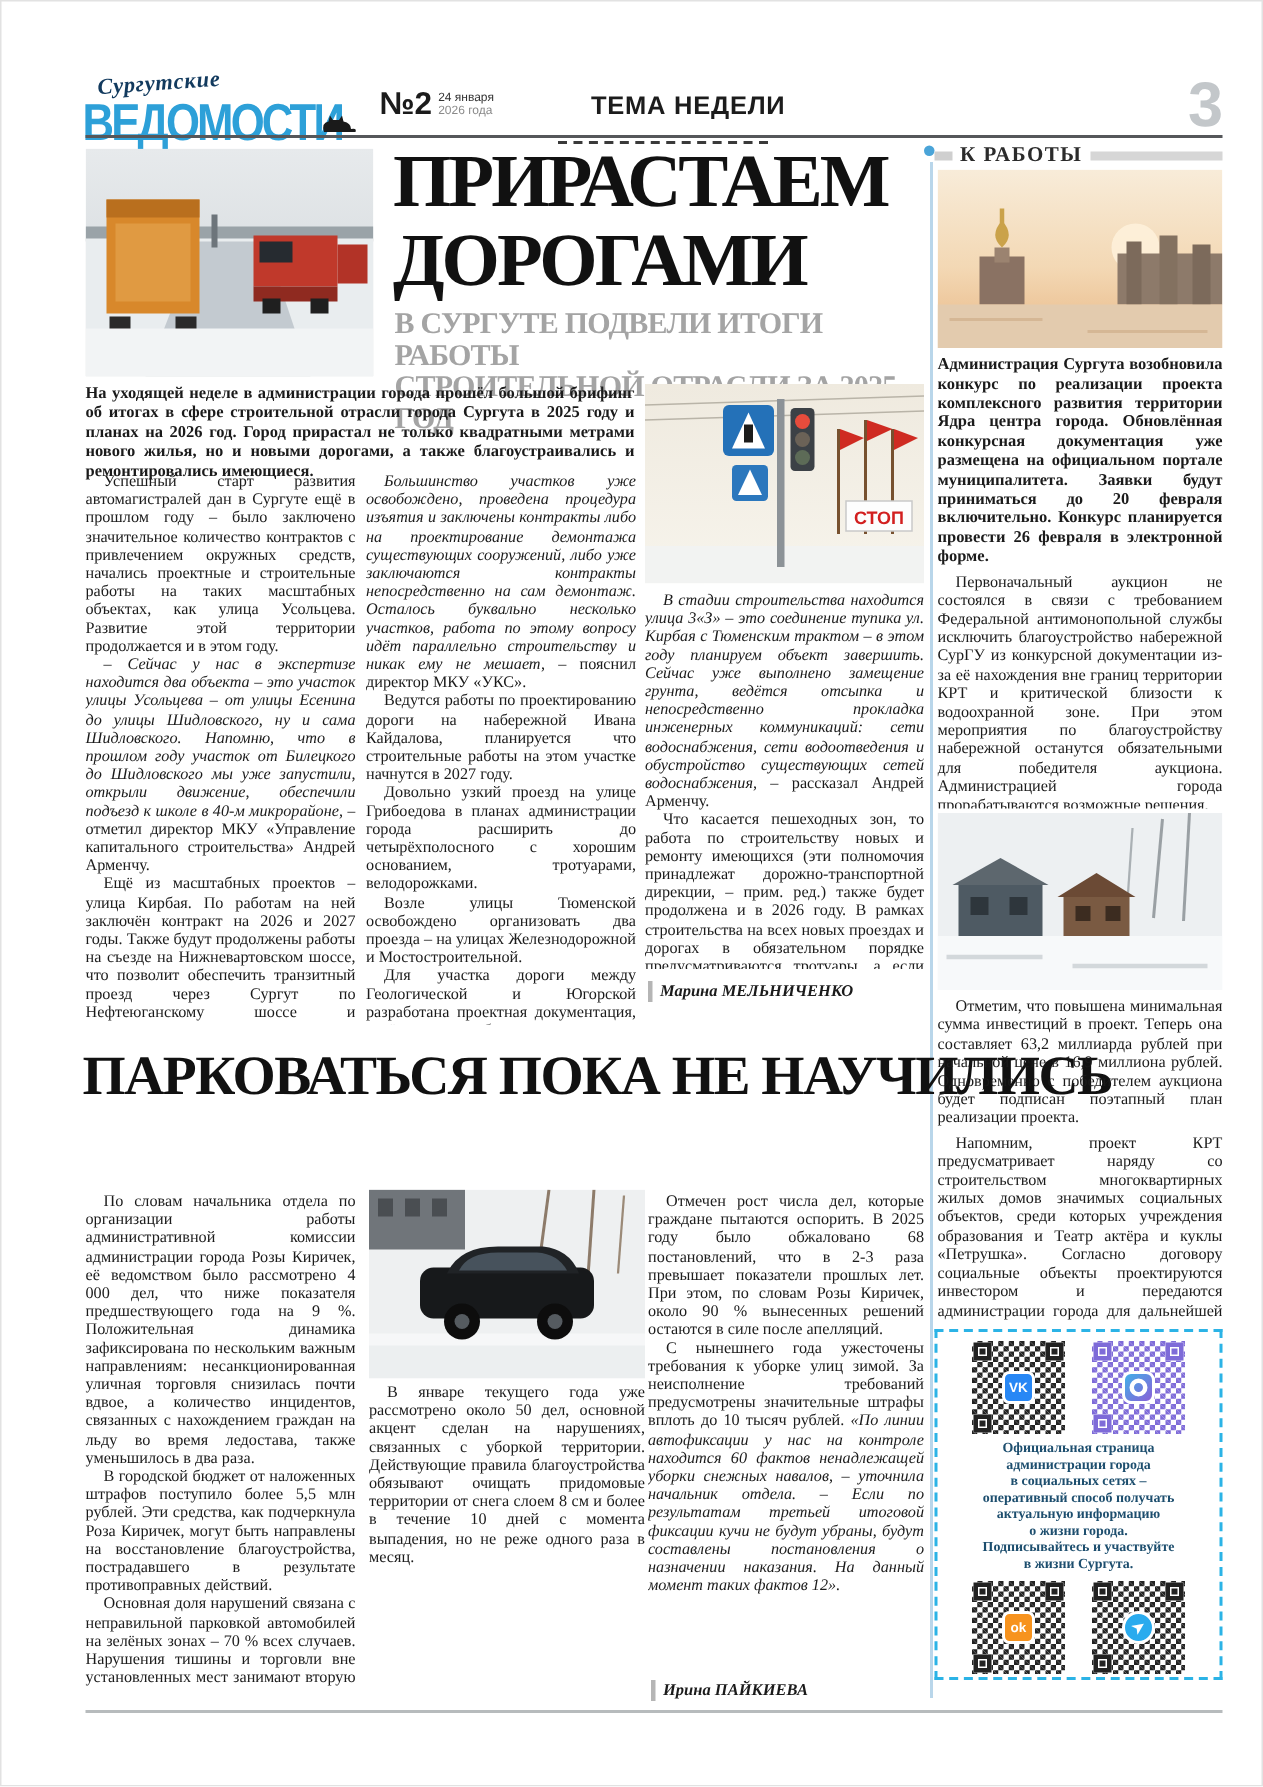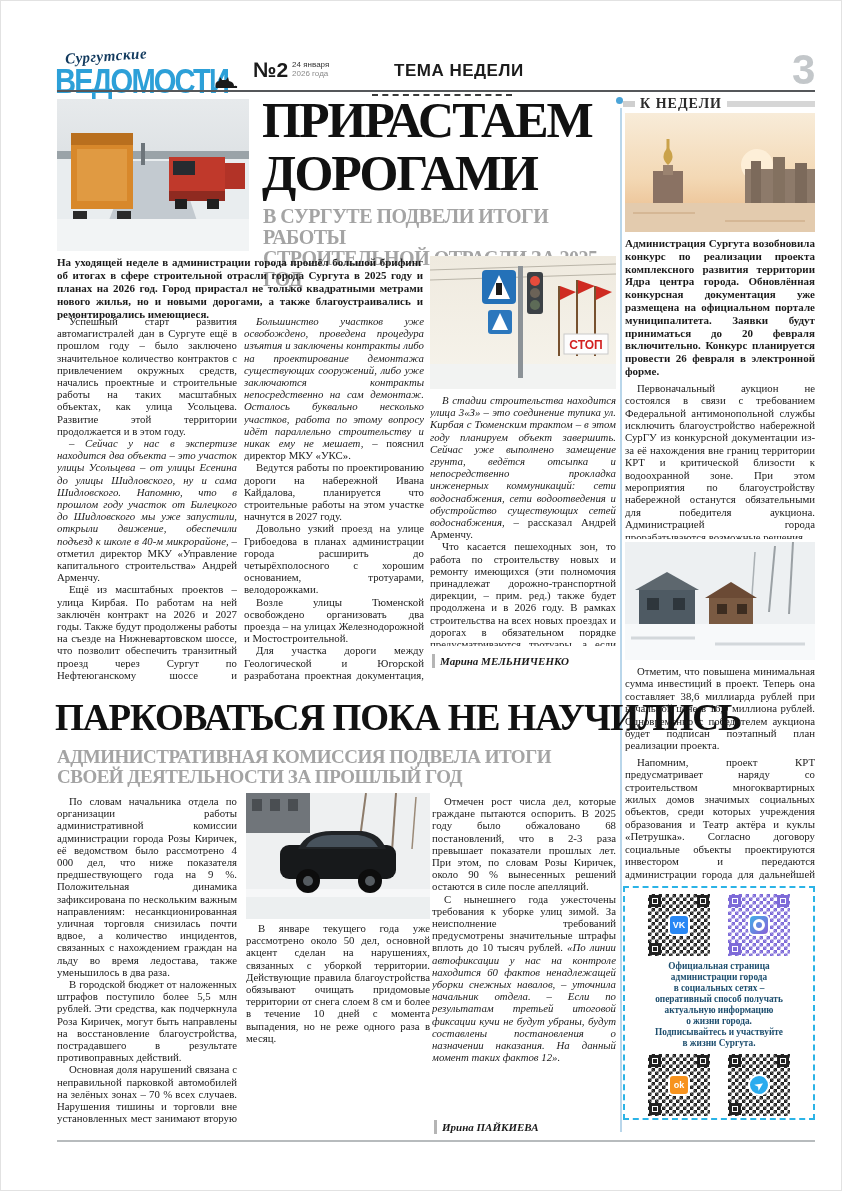--- a/index.html
+++ b/index.html
@@ -199,24 +199,20 @@
 
   <div class="abs col" style="left:430px;top:394px;width:186px;height:252px;">
     <p class="ital"><span>В стадии строительства находится улица 3«З» – это соединение тупика ул. Кирбая с Тюменским трактом – в этом году планируем объект завершить. Сейчас уже выполнено замещение грунта, ведётся отсыпка и непосредственно прокладка инженерных коммуникаций: сети водоснабжения, сети водоотведения и обустройство существующих сетей водоснабжения,</span><span class="reg"> – рассказал Андрей Арменчу.</span></p>
     <p>Что касается пешеходных зон, то работа по строительству новых и ремонту имеющихся (эти полномочия принадлежат дорожно-транспортной дирекции, – прим. ред.) также будет продолжена и в 2026 году. В рамках строительства на всех новых проездах и дорогах в обязательном порядке предусматриваются тротуары, а если это возможно, то и велодорожки.</p>
   </div>
   <div class="abs author" style="left:432px;top:654px;">
     <span>Марина МЕЛЬНИЧЕНКО</span>
   </div>
 
   <div class="abs headline2">ПАРКОВАТЬСЯ ПОКА НЕ НАУЧИЛИСЬ</div>
-  <div class="abs deck2">
-    <div>АДМИНИСТРАТИВНАЯ КОМИССИЯ ПОДВЕЛА ИТОГИ</div>
-    <div>СВОЕЙ ДЕЯТЕЛЬНОСТИ ЗА ПРОШЛЫЙ ГОД</div>
-  </div>
 
   <div class="abs col" style="left:57px;top:795px;width:180px;height:333px;">
     <p>По словам начальника отдела по организации работы административной комиссии администрации города Розы Киричек, её ведомством было рассмотрено 4 000 дел, что ниже показателя предшествующего года на 9 %. Положительная динамика зафиксирована по нескольким важным направлениям: несанкционированная уличная торговля снизилась почти вдвое, а количество инцидентов, связанных с нахождением граждан на льду во время ледостава, также уменьшилось в два раза.</p>
     <p>В городской бюджет от наложенных штрафов поступило более 5,5 млн рублей. Эти средства, как подчеркнула Роза Киричек, могут быть направлены на восстановление благоустройства, пострадавшего в результате противоправных действий.</p>
     <p>Основная доля нарушений связана с неправильной парковкой автомобилей на зелёных зонах – 70 % всех случаев. Нарушения тишины и торговли вне установленных мест занимают вторую и третью позицию соответственно.</p>
   </div>
 
   <div class="abs photo" style="left:246px;top:793px;">
     <svg width="184" height="126" viewBox="0 0 184 126">
       <rect width="184" height="126" fill="#eef0f1"></rect>
@@ -248,21 +244,21 @@
     <p><span>С нынешнего года ужесточены требования к уборке улиц зимой. За неисполнение требований предусмотрены значительные штрафы вплоть до 10 тысяч рублей. </span><span class="ital">«По линии автофиксации у нас на контроле находится 60 фактов ненадлежащей уборки снежных навалов, – уточнила начальник отдела. – Если по результатам третьей итоговой фиксации кучи не будут убраны, будут составлены постановления о назначении наказания. На данный момент таких фактов 12».</span></p>
   </div>
   <div class="abs author" style="left:434px;top:1084px;margin-top:36px;">
     <span>Ирина ПАЙКИЕВА</span>
   </div>
 
   <div class="abs bottom-rule"></div>
 
   <div class="abs sb-header">
     <span class="bar-s"></span>
-    <span class="sb-title">К НЕДЕЛИ</span>
+    <span class="sb-title">К РАБОТЫ</span>
     <span class="bar-l"></span>
   </div>
 
   <div class="abs photo" style="left:625px;top:113px;">
     <svg width="190" height="119" viewBox="0 0 190 119">
       <defs>
           <linearGradient id="skyD" x1="0" y1="0" x2="0" y2="1">
         <stop offset="0" stop-color="#f8ecd9"></stop>
             <stop offset=".55" stop-color="#f3d8b4"></stop>
             <stop offset="1" stop-color="#e8b684"></stop>
@@ -303,21 +299,21 @@
       <rect x="84" y="56" width="44" height="28" fill="#7a5a42"></rect>
       <rect x="92" y="62" width="10" height="10" fill="#3c2c20"></rect>
         <rect x="112" y="62" width="10" height="10" fill="#3c2c20"></rect>
       <rect y="82" width="190" height="36" fill="#f7f9fa"></rect>
       <line x1="6" y1="96" x2="70" y2="96" stroke="#d3d8db" stroke-width="3"></line>
       <line x1="90" y1="102" x2="180" y2="102" stroke="#d3d8db" stroke-width="3"></line>
     </svg>
   </div>
 
   <div class="abs sb-text" style="left:625px;top:665px;width:190px;height:218px;">
-    <p class="sb-p" style="margin-top:0 !important;">Отметим, что повышена минимальная сумма инвестиций в проект. Теперь она составляет 38,6 миллиарда рублей при начальной цене в 16,9 миллиона рублей. Одновременно с победителем аукциона будет подписан поэтапный план реализации проекта.</p>
+    <p class="sb-p" style="margin-top:0 !important;">Отметим, что повышена минимальная сумма инвестиций в проект. Теперь она составляет 63,2 миллиарда рублей при начальной цене в 16,9 миллиона рублей. Одновременно с победителем аукциона будет подписан поэтапный план реализации проекта.</p>
     <p class="sb-p">Напомним, проект КРТ предусматривает наряду со строительством многоквартирных жилых домов значимых социальных объектов, среди которых учреждения образования и Театр актёра и куклы «Петрушка». Согласно договору социальные объекты проектируются инвестором и передаются администрации города для дальнейшей реализации.</p>
   </div>
 
   <div class="abs qrbox">
     <div class="qr-row">
       <div class="qr">
         <i class="f tl"></i>
           <i class="f tr"></i>
           <i class="f bl"></i>
         <span class="logo logo-vk">VK</span>

